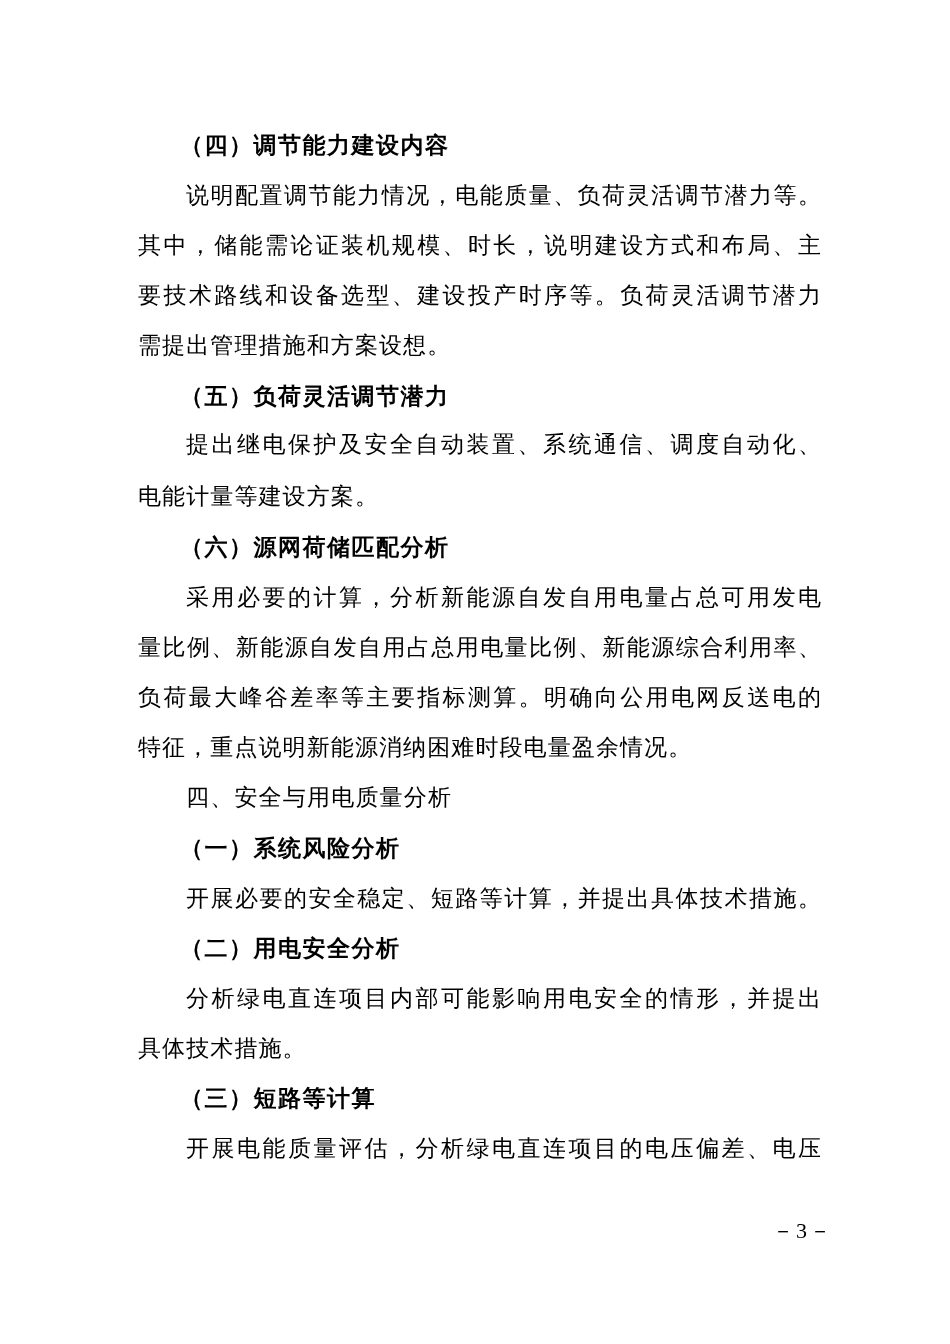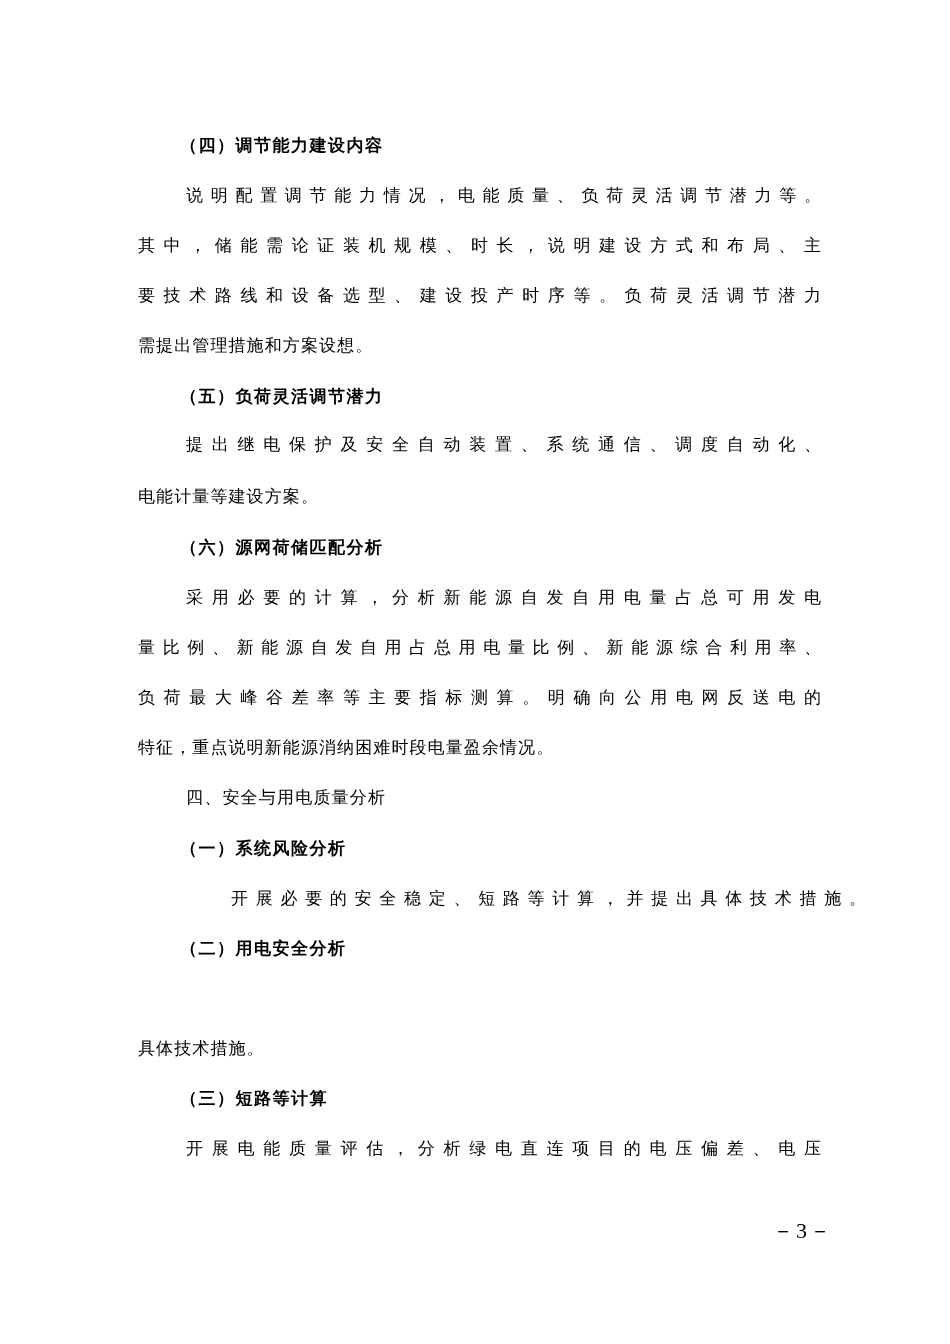--- a/index.html
+++ b/index.html
@@ -22,21 +22,21 @@
     width: 950px;
     height: 1344px;
     background: #ffffff;
   }
   .line {
     position: absolute;
     left: 138px;
     width: 690px;
     height: 36px;
     line-height: 36px;
-    font-size: 17px;
+    font-size: 23px;
     white-space: nowrap;
     letter-spacing: 1.1px;
   }
   .indent {
     left: 186px;
   }
   .justify {
     text-align: justify;
     text-align-last: justify;
     width: 684px;
@@ -84,22 +84,23 @@
 
   <div class="line indent justify" style="top:579px;">采用必要的计算，分析新能源自发自用电量占总可用发电</div>
   <div class="line heading-bold" style="top:529px;">（六）源网荷储匹配分析</div>
   <div class="line justify" style="top:629px;">量比例、新能源自发自用占总用电量比例、新能源综合利用率、</div>
   <div class="line justify" style="top:679px;">负荷最大峰谷差率等主要指标测算。明确向公用电网反送电的</div>
   <div class="line" style="top:729px;">特征，重点说明新能源消纳困难时段电量盈余情况。</div>
 
   <div class="line heading-section" style="top:780px;">四、安全与用电质量分析</div>
 
   <div class="line heading-bold" style="top:830px;">（一）系统风险分析</div>
-  <div class="line indent justify" style="top:880px;margin-left:45px;">开展必要的安全稳定、短路等计算，并提出具体技术措施。</div>
+  <div class="line indent justify" style="top:880px;">开展必要的安全稳定、短路等计算，并提出具体技术措施。</div>
 
   <div class="line heading-bold" style="top:930px;">（二）用电安全分析</div>
+  <div class="line indent justify" style="top:980px;">分析绿电直连项目内部可能影响用电安全的情形，并提出</div>
   <div class="line" style="top:1030px;">具体技术措施。</div>
 
   <div class="line heading-bold" style="top:1080px;">（三）短路等计算</div>
   <div class="line indent justify" style="top:1130px;">开展电能质量评估，分析绿电直连项目的电压偏差、电压</div>
 
   <div class="page-number">－3－</div>
 </div>
 
 </body></html>

